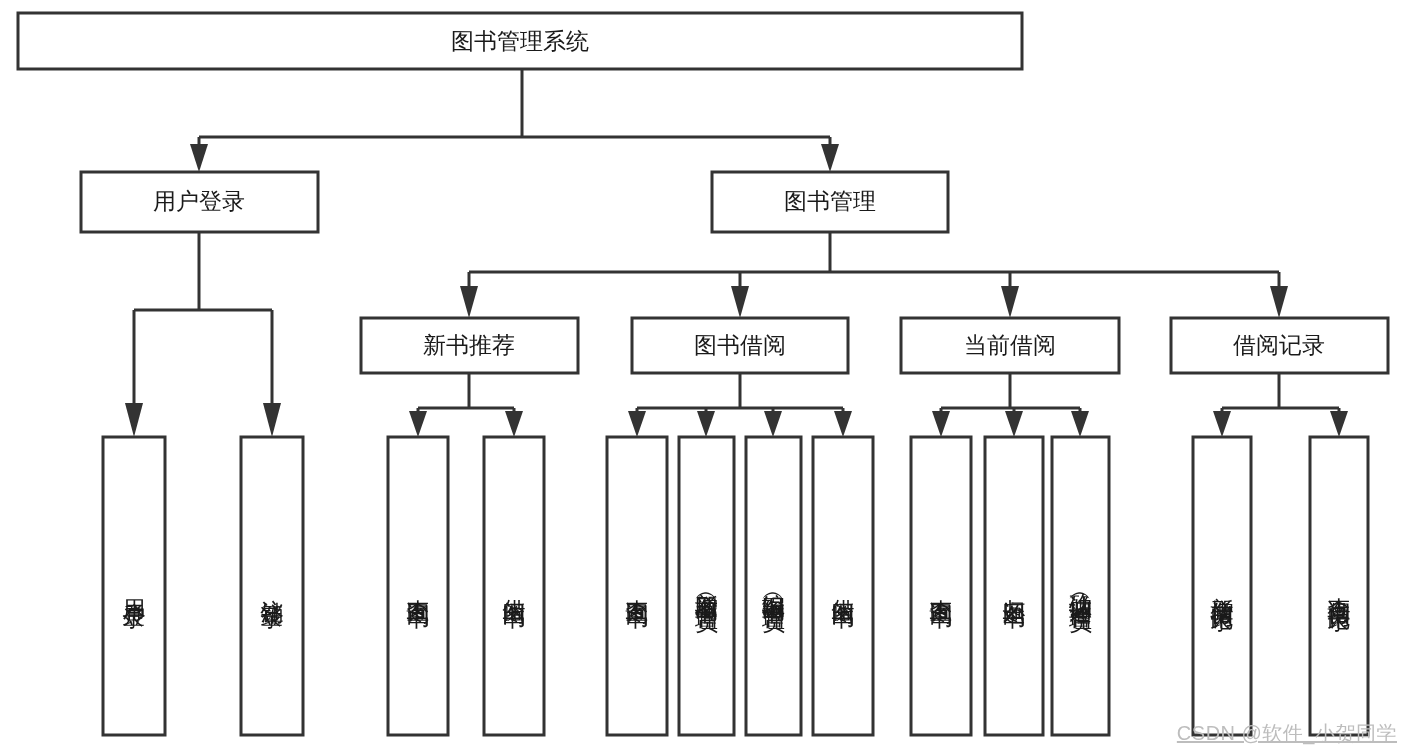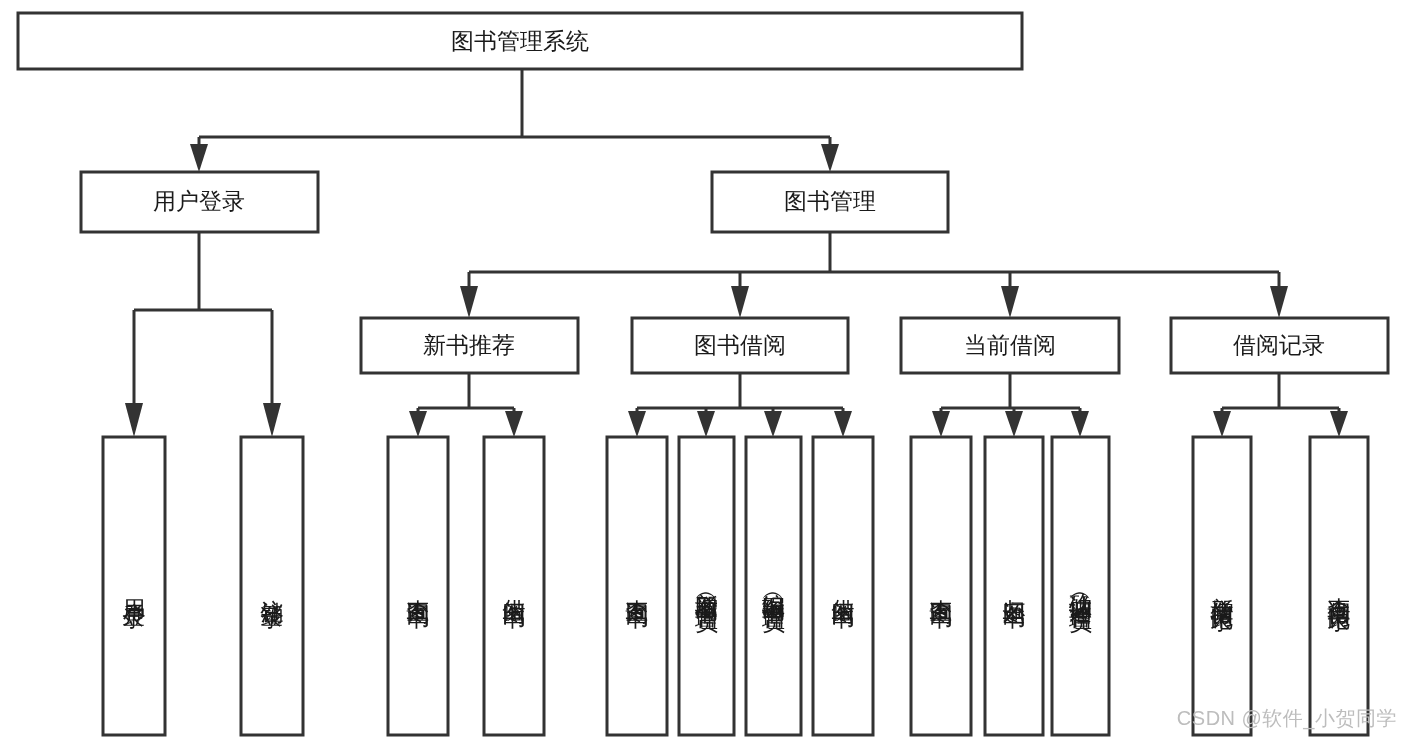--- a/index.html
+++ b/index.html
@@ -23,24 +23,24 @@
   .vert-text{
     writing-mode:vertical-rl;
     text-orientation:upright;
     font-family:"Liberation Sans","DejaVu Sans",sans-serif;
     font-size:23px;line-height:1.18;color:#1a1a1a;
     letter-spacing:2.5px;
     white-space:nowrap;
     text-align:center;
   }
   .watermark{
-    position:absolute;right:8px;bottom:15px;
+    position:absolute;right:8px;bottom:0;
     font-family:"Liberation Sans","DejaVu Sans",sans-serif;
     font-size:20px;color:#bdbdbd;letter-spacing:.5px;
-    pointer-events:none;user-select:none;
+    pointer-events:none;user-select:none;text-decoration:underline;
   }
 </style>
 </head>
 <body>
 
 <svg id="diagram" viewBox="0 0 1405 747" xmlns="http://www.w3.org/2000/svg">
 
   <g>
 
     <path class="connector" d="M 522,69 L 522,137"></path>

